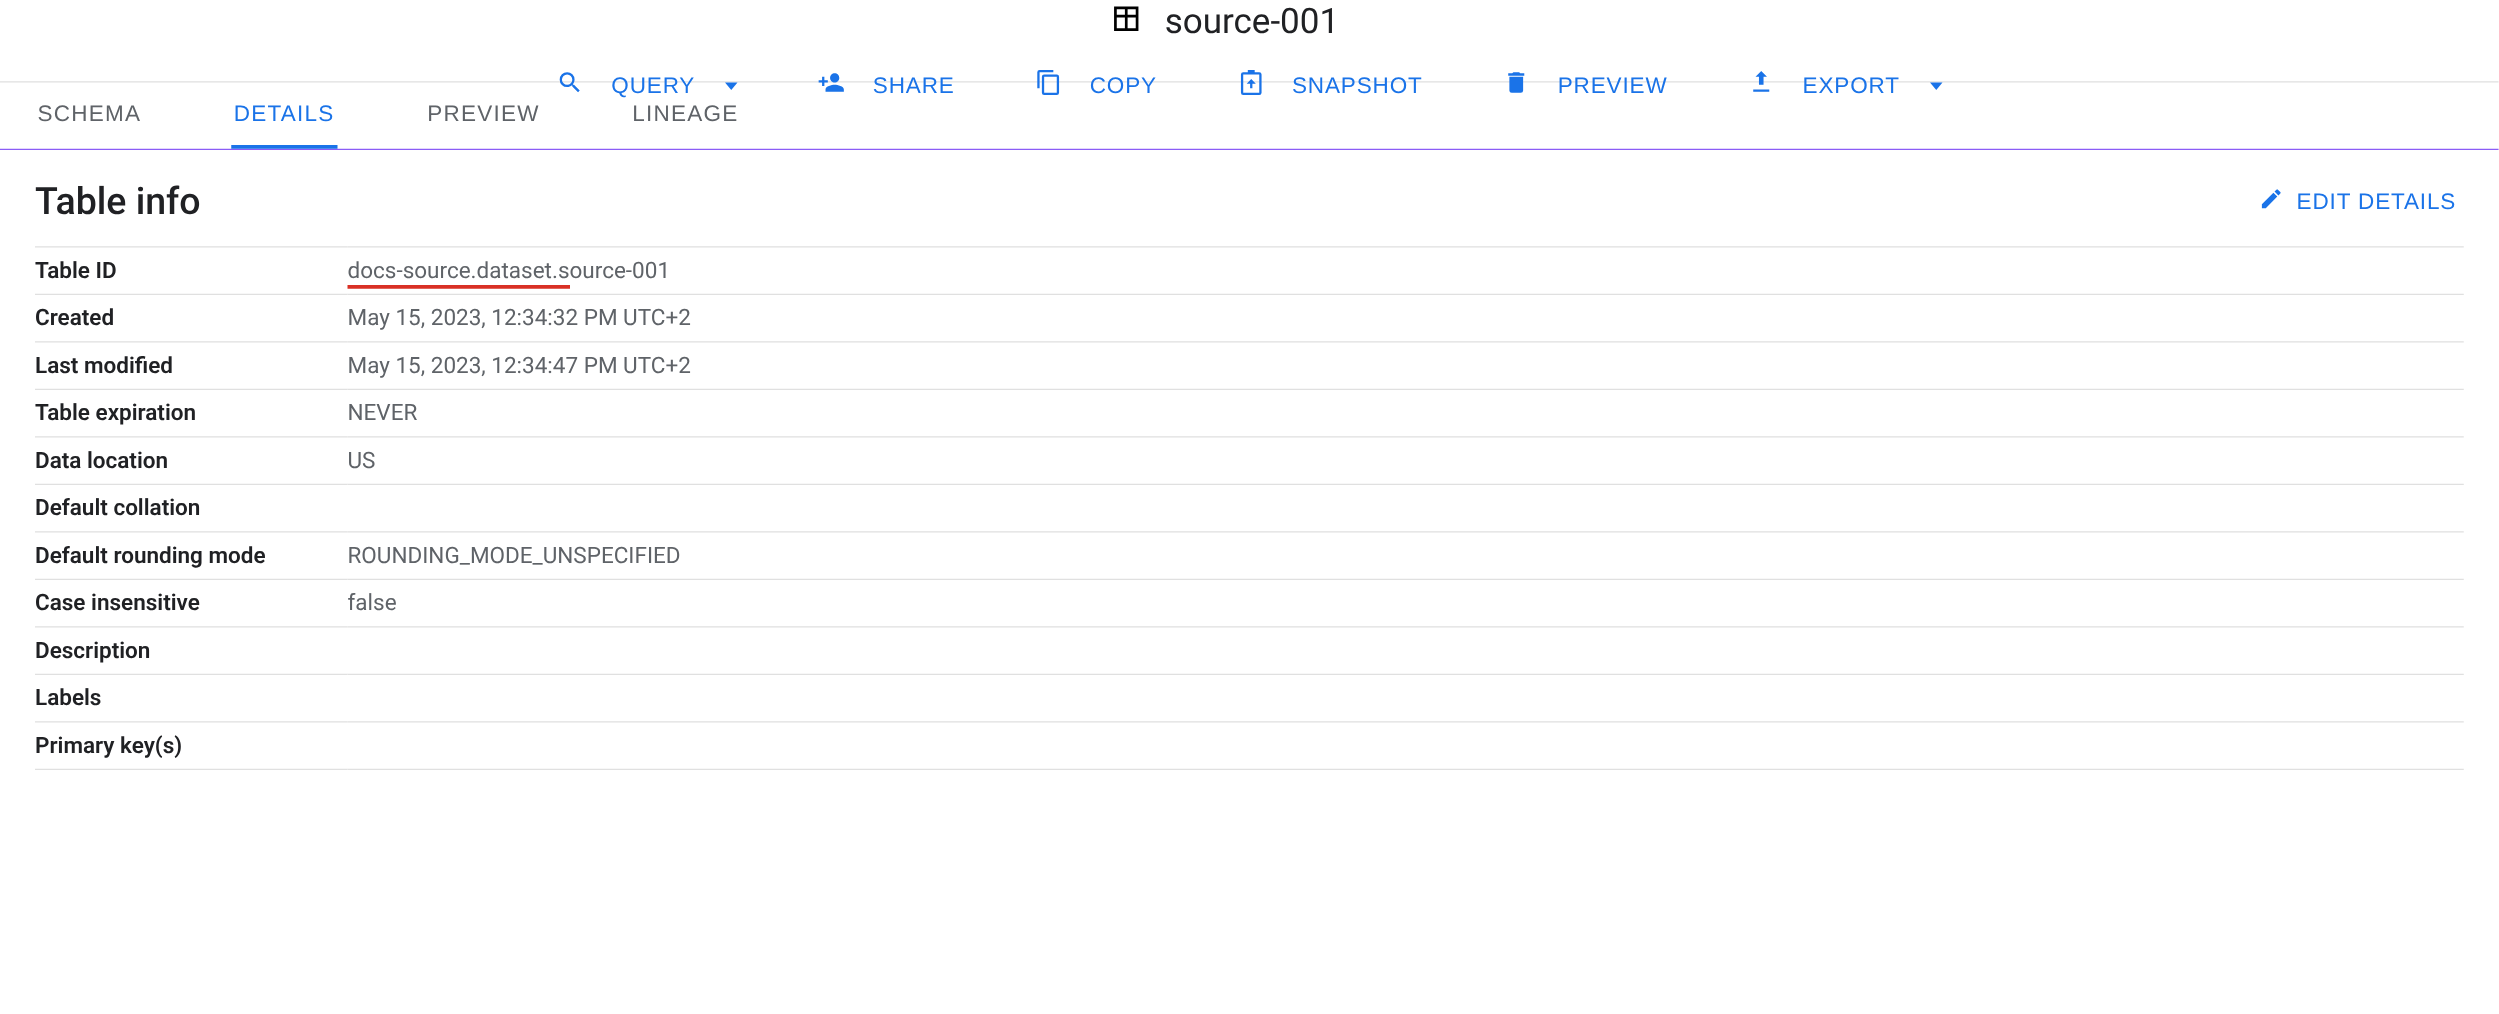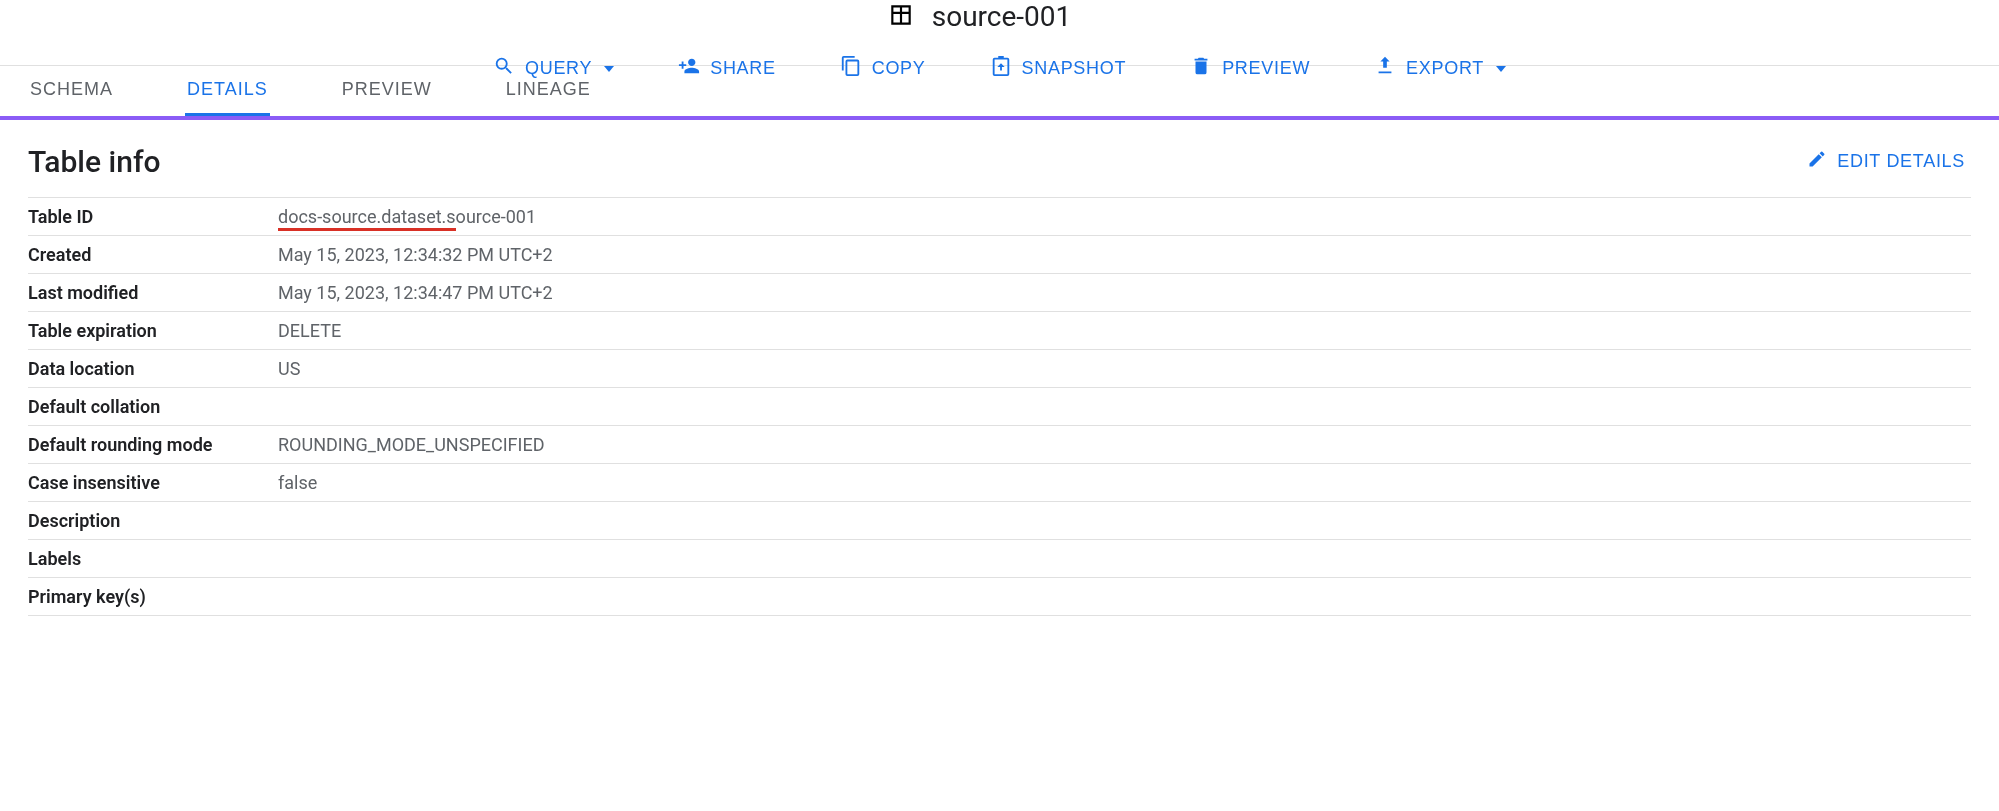--- a/index.html
+++ b/index.html
@@ -37,41 +37,41 @@
     letter-spacing: 0;
   }
   .toolbar {
     display: flex;
     align-items: center;
     gap: 60px;
   }
   .tool-btn {
     display: inline-flex;
     align-items: center;
-    gap: 10px;
+    gap: 22px;
     color: #1a73e8;
     font-size: 18px;
     font-weight: 500;
     letter-spacing: 0.7px;
     cursor: pointer;
     background: none; border: none;
     padding: 6px 2px;
   }
   .tool-btn svg { width: 22px; height: 22px; fill: currentColor; }
   .dropdown-arrow {
     width: 0; height: 0;
     border-left: 5px solid transparent;
     border-right: 5px solid transparent;
     border-top: 6px solid #1a73e8;
     margin-left: 2px;
   }
   .tabs {
     display: flex;
     align-items: center;
-    border-bottom: 4px solid #8b5cf6;
+    border-bottom: 1px solid #8b5cf6;
     padding: 0 28px;
     gap: 70px;
     height: 54px;
   }
   .tab {
     font-size: 18px;
     font-weight: 500;
     letter-spacing: 1px;
     color: #5f6368;
     height: 100%;
@@ -244,21 +244,21 @@
       <tr>
         <td class="label">Created</td>
         <td class="value">May 15, 2023, 12:34:32 PM UTC+2</td>
       </tr>
       <tr>
         <td class="label">Last modified</td>
         <td class="value">May 15, 2023, 12:34:47 PM UTC+2</td>
       </tr>
       <tr>
         <td class="label">Table expiration</td>
-        <td class="value">DELETE</td>
+        <td class="value">NEVER</td>
       </tr>
       <tr>
         <td class="label">Data location</td>
         <td class="value">US</td>
       </tr>
       <tr>
         <td class="label">Default collation</td>
         <td class="value"></td>
       </tr>
       <tr>

